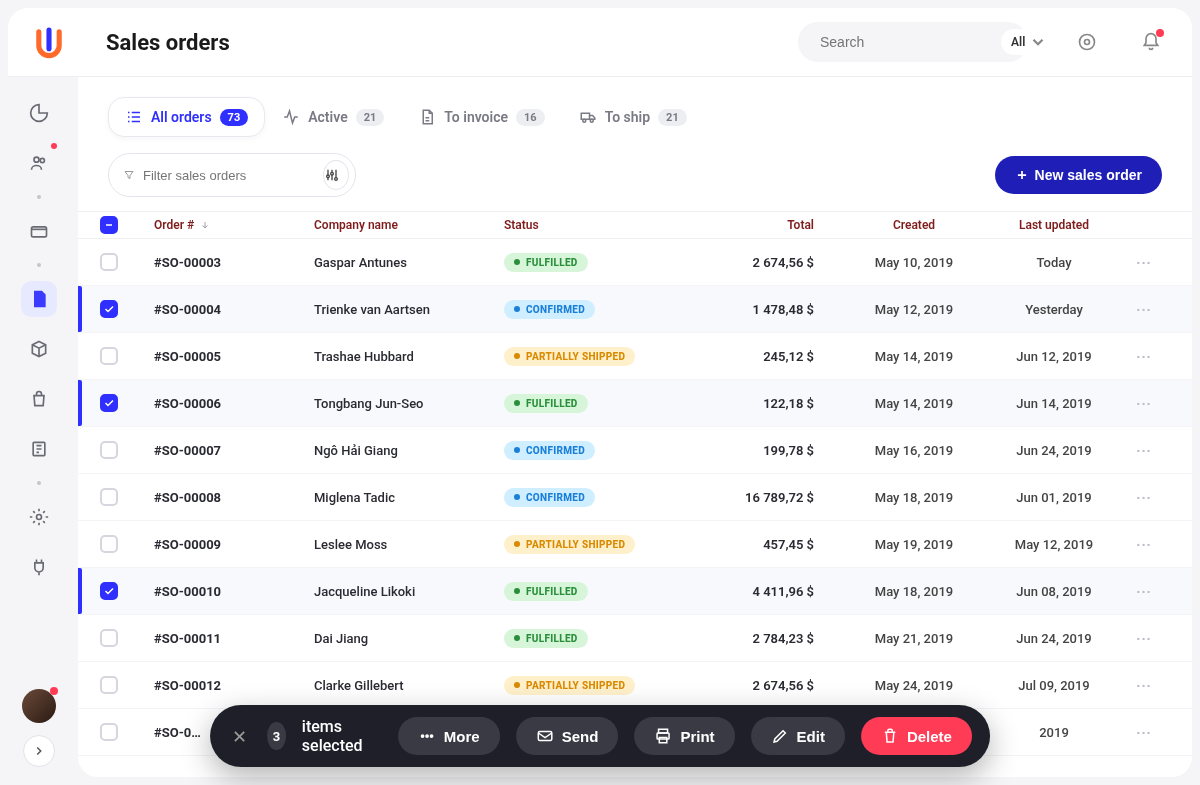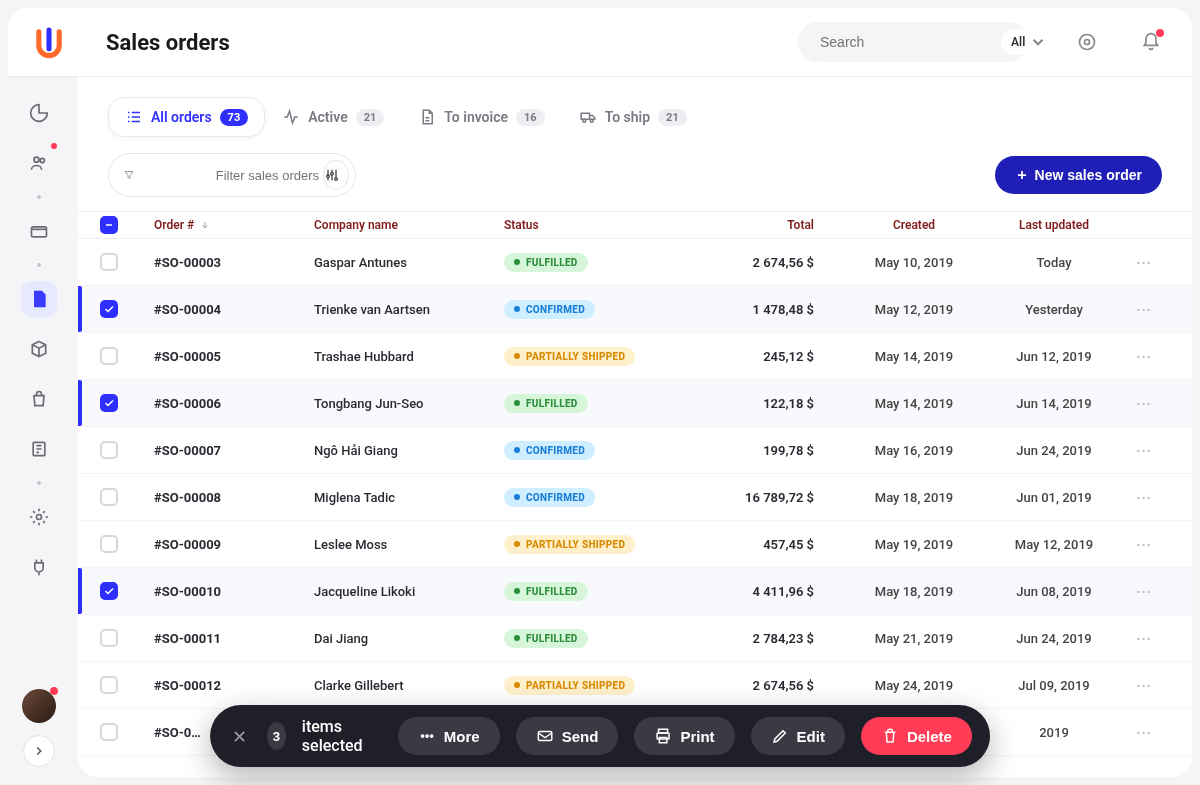--- a/index.html
+++ b/index.html
@@ -31,21 +31,21 @@
 .main { flex: 1; background: #fff; margin: 0 8px 8px 0; border-radius: 0 0 20px 20px; display: flex; flex-direction: column; min-height: 0; overflow: hidden;}
 .tabs { display: flex; align-items: center; padding: 20px 30px 10px; }
 .tab { display: flex; align-items: center; gap: 8px; padding: 10px 16px; border-radius: 16px; cursor: pointer; font-size: 14px; font-weight: 600; color: #7a7a85; border: 1px solid transparent; }
 .tab.active { background: #fff; border: 1px solid #e8e8ef; box-shadow: 0 2px 6px rgba(0,0,0,0.04); color: #2f2fff; }
 .tab svg { width: 18px; height: 18px; stroke: currentColor; fill: none; stroke-width: 2; }
 .tab .badge { background: #2f2fff; color: #fff; border-radius: 10px; padding: 2px 8px; font-size: 11px; font-weight: 700; }
 .tab:not(.active) .badge { background: #eceef2; color: #7a7a85; }
 .toolbar { display: flex; align-items: center; padding: 6px 30px 14px; }
 .filter-wrap { display: flex; align-items: center; border: 1px solid #e4e4ec; border-radius: 22px; padding: 6px 6px 6px 14px; width: 248px; }
 .filter-wrap svg { width: 16px; height: 16px; stroke: #999; fill: none; stroke-width: 2; margin-right: 8px; }
-.filter-input { border: none; outline: none; flex: 1; font-size: 13px; color: #4c1d95; text-align: right; }
+.filter-input { border: none; outline: none; flex: 1; font-size: 13px; color: #4c1d95; }
 .sliders-btn { width: 30px; height: 30px; border-radius: 50%; border: 1px solid #e4e4ec; display: flex; align-items: center; justify-content: center; background: #fff; cursor: pointer; margin-left: 4px;}
 .sliders-btn svg { width: 16px; height: 16px; stroke: #444; fill: none; stroke-width: 2; }
 .new-btn { margin-left: auto; background: #1f1fb8; color: #fff; border: none; border-radius: 22px; padding: 11px 20px; font-size: 14px; font-weight: 600; display: flex; align-items: center; gap: 6px; cursor: pointer; }
 .new-btn svg { width: 14px; height: 14px; stroke: #fff; stroke-width: 3; }
 .table-wrap { flex: 1; overflow-y: auto; }
 .thead, .row { display: grid; grid-template-columns: 54px 160px 190px 200px 140px 140px 140px 40px; align-items: center; padding: 0 22px; }
 .thead { color: #7f1d1d; font-size: 12px; font-weight: 600; height: 28px; border-top: 1px solid #f0f0f4; border-bottom: 1px solid #f0f0f4; }
 .thead .sort { display: flex; align-items: center; gap: 6px; cursor: pointer; }
 .thead svg.arrow { width: 10px; height: 10px; stroke: #8a8a95; fill: none; stroke-width: 2; }
 .row { height: 47px; border-bottom: 1px solid #f4f4f8; font-size: 13px; font-weight: 600; color: #2a2a33; position: relative; }

